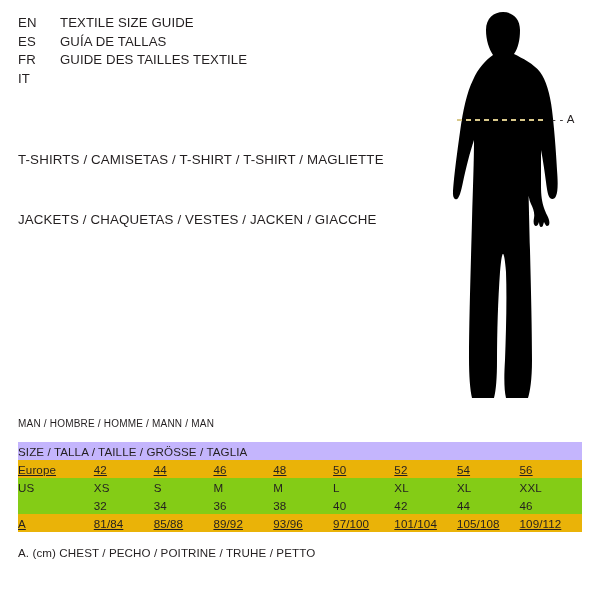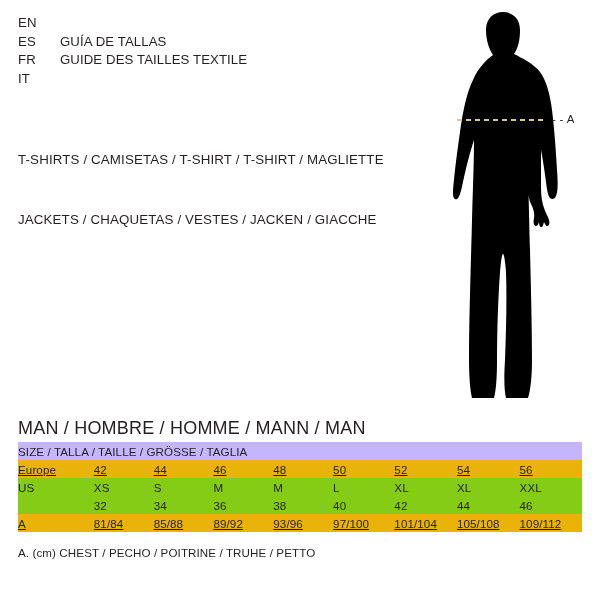--- a/index.html
+++ b/index.html
@@ -76,21 +76,21 @@
     font-size: 11.5px;
     letter-spacing: 0.3px;
     color: #231f20;
   }
 
   
   .man-title {
     position: absolute;
     left: 18px;
     top: 418px;
-    font-size: 18px;
+    font-size: 10px;
     font-weight: normal;
     letter-spacing: 0.2px;
   }
 
   table.size-table {
     position: absolute;
     left: 18px;
     top: 442px;
     width: 564px;
     border-collapse: collapse;
@@ -134,20 +134,21 @@
   }
 </style>
 </head>
 <body>
 
 <div class="page">
 
   <div class="lang-block">
     <div class="lang-row">
       <div class="lang-code">EN</div>
+      <div class="lang-text">TEXTILE SIZE GUIDE</div>
     </div>
     <div class="lang-row">
       <div class="lang-code">ES</div>
       <div class="lang-text">GUÍA DE TALLAS</div>
     </div>
     <div class="lang-row">
       <div class="lang-code">FR</div>
       <div class="lang-text">GUIDE DES TAILLES TEXTILE</div>
     </div>
     <div class="lang-row">

